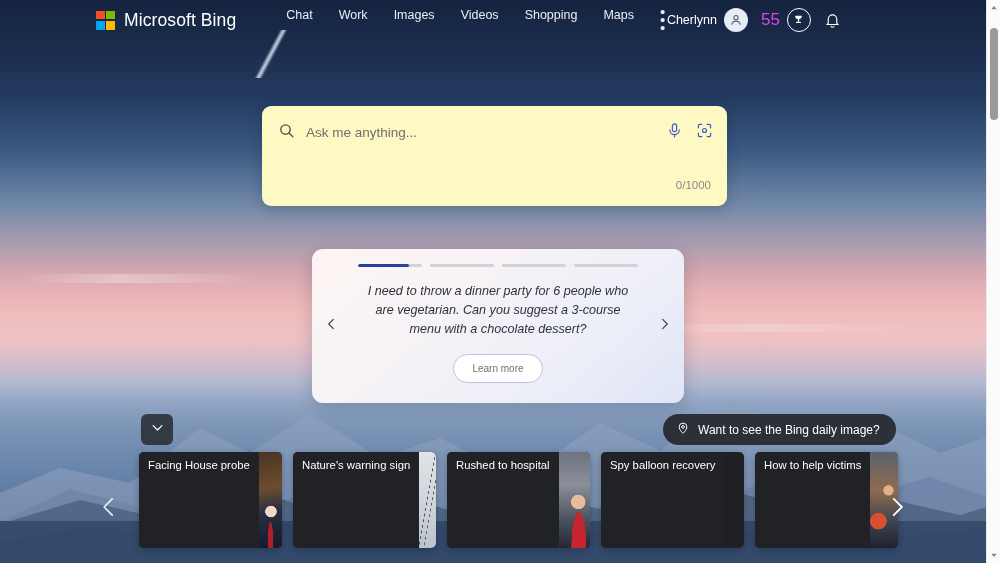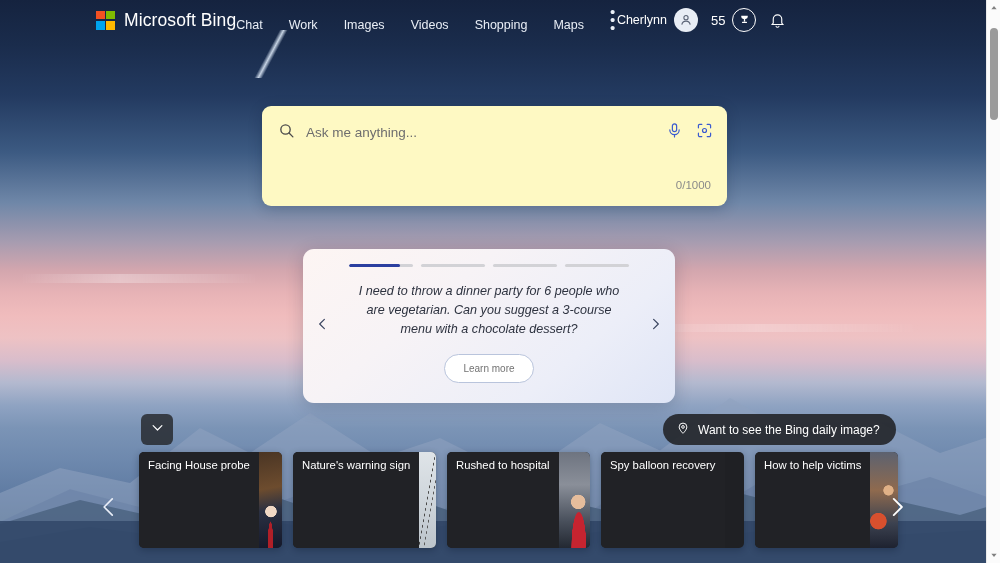--- a/index.html
+++ b/index.html
@@ -98,31 +98,31 @@
   .header {
     position: absolute; left:0; top:0; width:812px; height:40px;
     display:flex; align-items:center; z-index:30;
   }
   .brand { display:flex; align-items:center; gap:9px; margin-left:96px; }
   .ms-logo { width:19px; height:19px; display:grid;
     grid-template-columns:1fr 1fr; grid-template-rows:1fr 1fr; gap:1.5px; }
   .ms-logo i { display:block; }
   .brand-name { color:#fff; font-size:17.5px; letter-spacing:.1px; white-space:nowrap; }
 
-  .nav { display:flex; align-items:flex-end; gap:26px; }
+  .nav { display:flex; align-items:flex-start; gap:26px; margin-left:50px; }
   .nav-item { color:#e9eef6; font-size:12.5px; text-decoration:none; white-space:nowrap; }
   .nav-more { color:#e9eef6; font-size:15px; letter-spacing:1.6px; line-height:8px; }
 
   .header-right { display:flex; align-items:center; gap:13px; margin-left:auto; margin-right:16px;text-align:right; }
   .user-name { color:#fff; font-size:12.5px; }
   .user-block { display:flex; align-items:center; gap:7px; }
   .avatar { width:24px; height:24px; border-radius:50%; background:#e8edf5;
     display:flex; align-items:center; justify-content:center; }
   .rewards { display:flex; align-items:center; gap:7px; }
-  .rewards-count { color:#ffffff; font-size:13px; }
+  .rewards-count { color:#d946ef; font-size:17px; }
   .rewards-badge { width:24px; height:24px; border-radius:50%;
     border:1.6px solid #fff; display:flex; align-items:center; justify-content:center; }
   .icon-btn { display:flex; align-items:center; justify-content:center; cursor:pointer; }
   .hamburger { width:19px; height:13px; display:flex; flex-direction:column; justify-content:space-between; }
   .hamburger span { display:block; height:1.6px; background:#fff; border-radius:1px; }
 
   
   .search-card {
     position:absolute; left:262px; top:106px; width:465px; height:100px;
     background:#fef9c3; border-radius:9px; box-shadow:0 3px 14px rgba(10,24,50,.22);
@@ -132,21 +132,21 @@
   .search-input {
     flex:1; border:none; outline:none; font-size:13.5px; color:#444;
     font-family:"Liberation Sans", sans-serif; margin-left:11px; background:transparent;
   }
   .search-input::placeholder { color:#6e6e6e; }
   .search-actions { display:flex; align-items:center; gap:13px; }
   .char-count { position:absolute; right:16px; bottom:15px; color:#8a8a8a; font-size:11.5px; }
 
   
   .suggest-card {
-    position:absolute; left:303px; top:249px; width:372px; height:154px;
+    position:absolute; left:312px; top:249px; width:372px; height:154px;
     border-radius:11px; z-index:25;
     background: linear-gradient(140deg, #fdf5f3 0%, #f7f3f6 35%, #eceef8 72%, #dfe5f6 100%);
     box-shadow:0 4px 18px rgba(10,24,50,.2);
     display:flex; flex-direction:column; align-items:center;
   }
   .progress { display:flex; gap:8px; margin-top:15px; }
   .seg { width:64px; height:3.4px; border-radius:2px; background:#d2d2d6; overflow:hidden; }
   .seg > i { display:block; height:100%; border-radius:2px; background:#2b3fa0; }
   .suggest-text {
     margin-top:15px; width:280px; text-align:center; font-style:italic;

